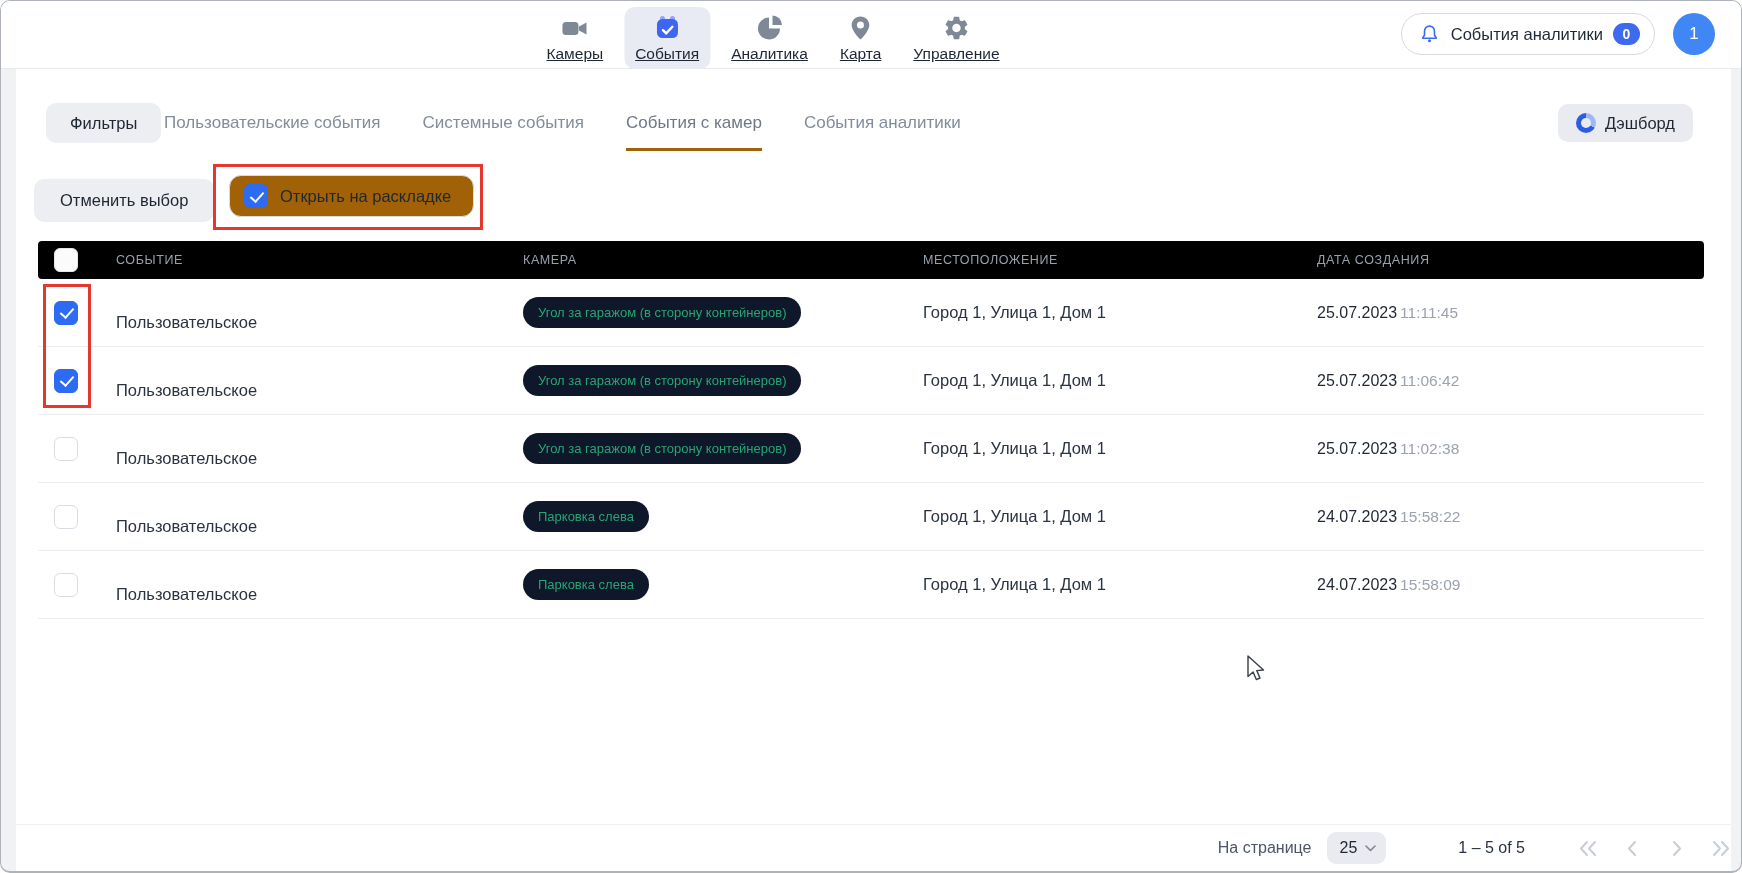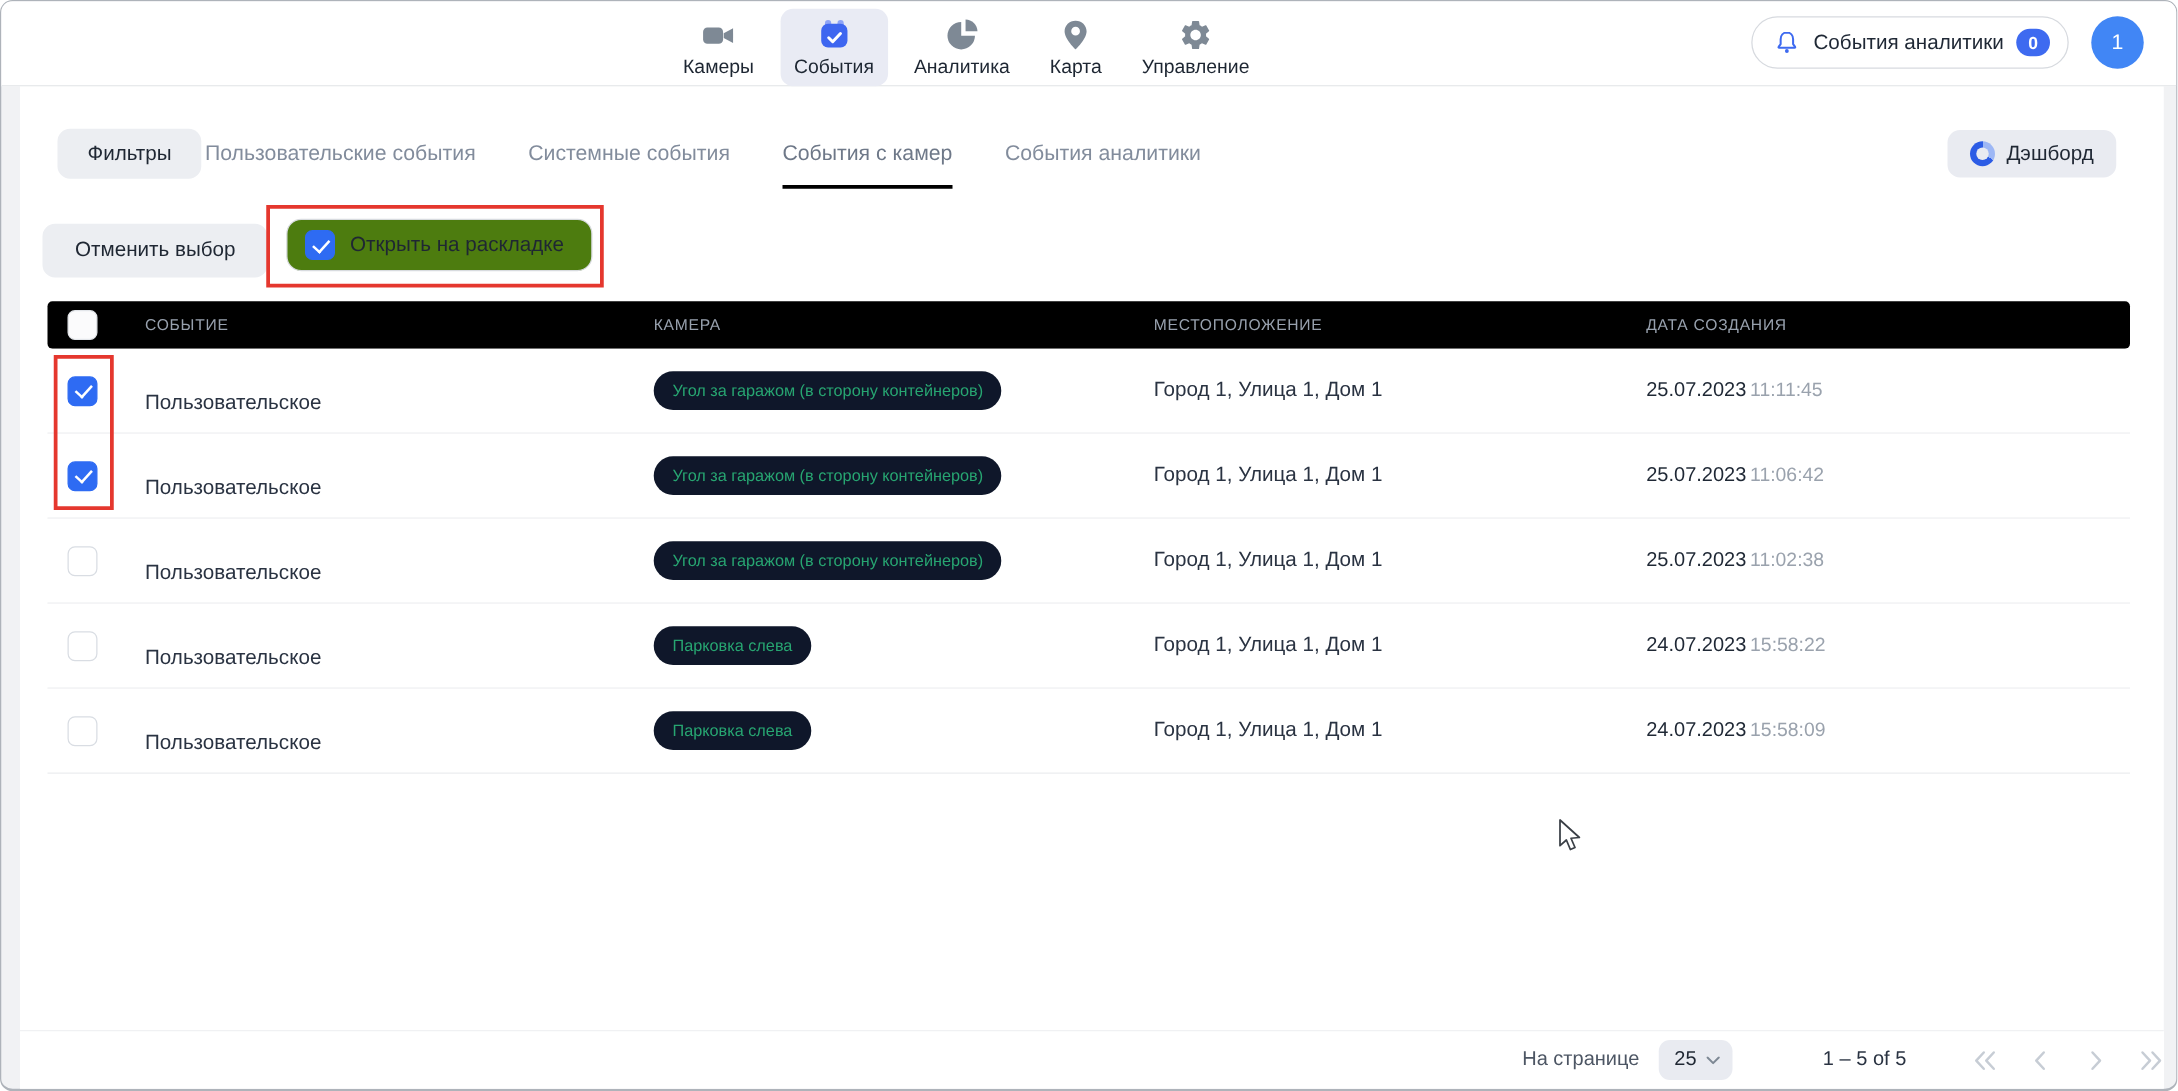--- a/index.html
+++ b/index.html
@@ -16,21 +16,21 @@
   }
   .main-nav {
     position:absolute; left:772px; top:6px; transform:translateX(-50%);
     display:flex; align-items:flex-end; gap:10px;
   }
   .nav-item {
     display:flex; flex-direction:column; align-items:center; gap:3px;
     padding:7px 11px 6px; border-radius:10px; cursor:pointer;
   }
   .nav-item.active { background:#e9ebf4; }
-  .nav-label { font-size:15.5px; color:#1d2632; white-space:nowrap; }
+  .nav-label { font-size:15.5px; color:#1d2632; white-space:nowrap;text-decoration:underline; }
   .nav-icon { width:28px; height:28px; display:block; }
   .top-right { position:absolute; right:26px; top:12px; display:flex; align-items:center; gap:18px; }
   .analytics-btn {
     display:flex; align-items:center; gap:10px; height:42px; padding:0 14px 0 16px;
     background:#fff; border:1px solid #d7dadf; border-radius:21px; cursor:pointer;
     font-family:inherit;
   }
   .analytics-btn .lbl { font-size:16.5px; color:#1f2835; }
   .badge {
     min-width:27px; height:22px; padding:0 8px; border-radius:12px;
@@ -45,41 +45,41 @@
   .content { position:absolute; left:15px; right:10px; top:68px; bottom:0; background:#fff; }
   .filters-btn {
     position:absolute; left:18px; top:34px; height:40px; padding:0 24px;
     background:#eceef2; border:none; border-radius:10px; font-size:16.5px; color:#1f2733;
     font-family:inherit; cursor:pointer;margin-left:12px;
   }
   .tabs { position:absolute; left:148px; top:44px; display:flex; gap:42px; }
   .tab {
     font-size:17px; color:#828c9c; padding-bottom:15px; cursor:pointer; white-space:nowrap;
   }
-  .tab.active { color:#6e7888; border-bottom:3px solid #000000; }
+  .tab.active { color:#6e7888; border-bottom:3px solid #a16207; }
   .dashboard-btn {
     position:absolute; right:38px; top:35px; height:38px; padding:0 18px;
     display:flex; align-items:center; gap:9px;
     background:#e9ebf1; border:none; border-radius:10px; font-size:16.5px; color:#1f2733;
     font-family:inherit; cursor:pointer;
   }
   .donut { position:relative; width:20px; height:20px; border-radius:50%;
     background:conic-gradient(#9db7f5 0deg 120deg, #2c5ce5 120deg 360deg); }
   .donut::after { content:""; position:absolute; left:5px; top:5px; width:10px; height:10px;
     border-radius:50%; background:#e9ebf1; }
   
   .cancel-btn {
     position:absolute; left:18px; top:110px; height:43px; padding:0 26px;
     background:#eceef2; border:none; border-radius:10px; font-size:16.5px; color:#1f2733;
     font-family:inherit; cursor:pointer;
   }
   .open-layout-btn {
     position:absolute; left:213px; top:106px; height:42px; padding:0 22px 0 14px;
     display:flex; align-items:center; gap:12px;
-    background:#4d7c0f; border:1px solid #d8dbdf; border-radius:12px;
+    background:#a16207; border:1px solid #d8dbdf; border-radius:12px;
     font-size:16.5px; color:#1f2733; font-family:inherit; cursor:pointer;
   }
   
   .cb { position:relative; width:24px; height:24px; border-radius:6px;
     border:1.5px solid #d9dde3; background:#fff; flex:none; cursor:pointer; }
   .cb.checked { background:#2e6bf3; border-color:#2e6bf3; }
   .cb.checked::after { content:""; position:absolute; left:7.5px; top:3.5px;
     width:6px; height:11px; border:solid #fff; border-width:0 2.6px 2.6px 0;
     transform:rotate(42deg); }
   .cb.header-cb { background:#fbfbfc; border-color:#e3e6ea; }

